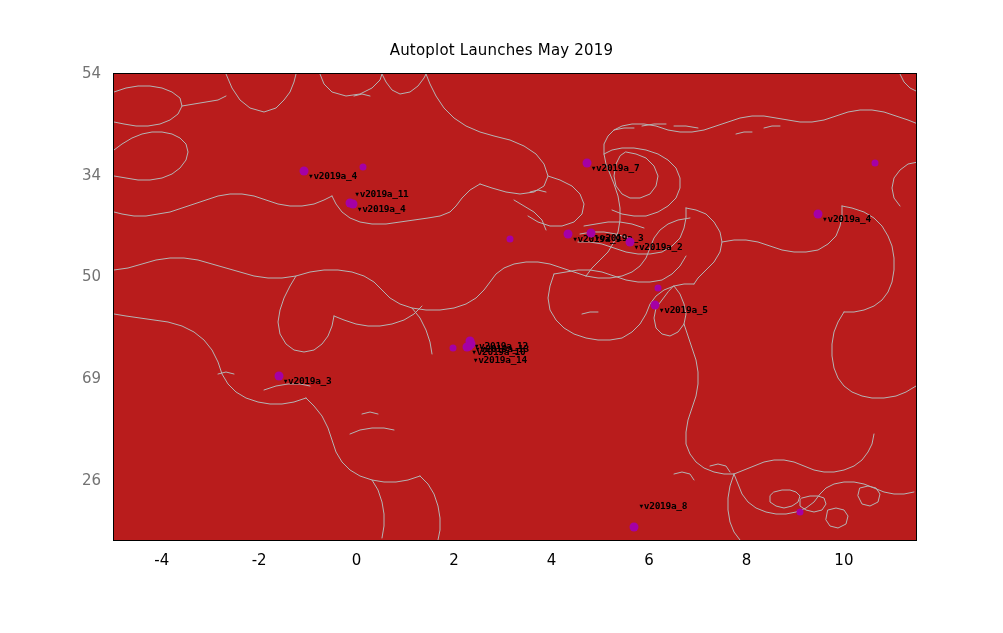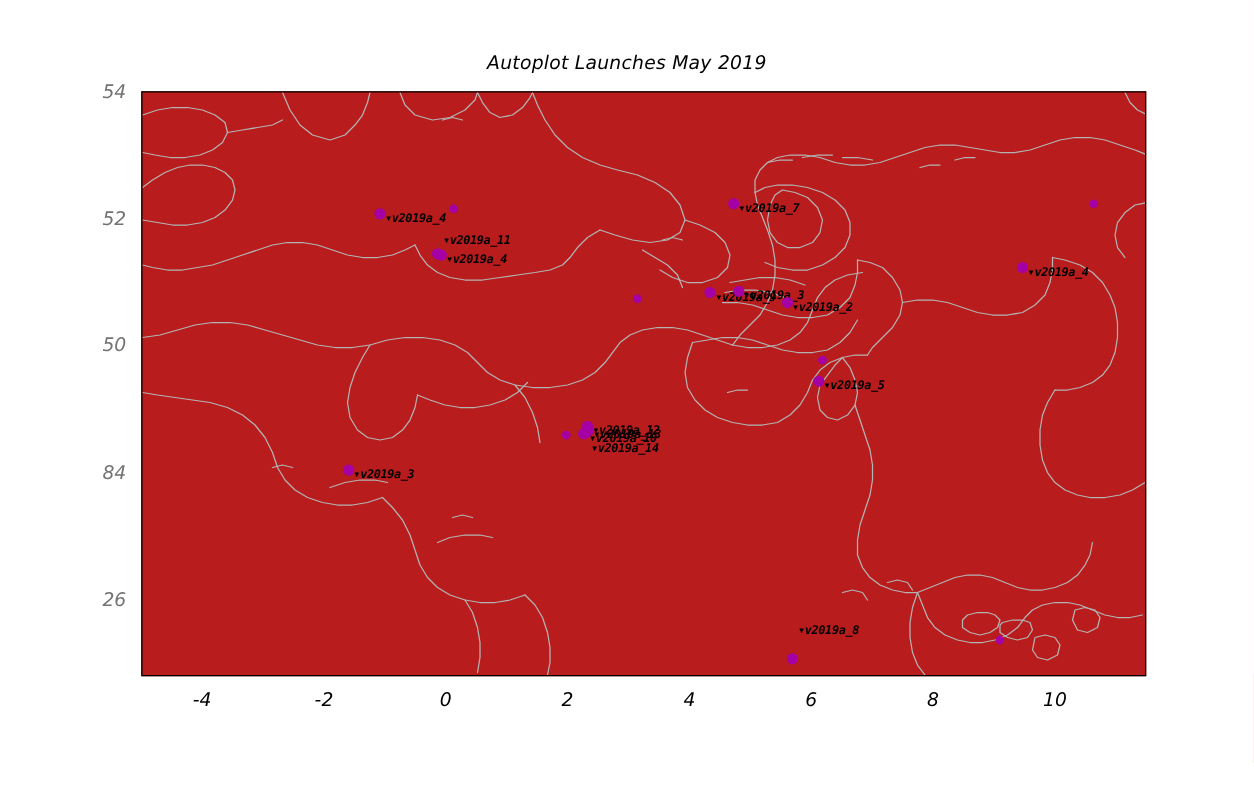--- a/index.html
+++ b/index.html
@@ -1,17 +1,17 @@
 <!DOCTYPE html>
 <html><head>
 <meta charset="utf-8">
 <style>
   html,body{margin:0;padding:0;background:#ffffff;}
   body{width:1003px;height:633px;font-family:"DejaVu Sans",sans-serif;overflow:hidden;position:relative;}
-  #root{position:absolute;left:0;top:0;width:1003px;height:540px;background:#ffffff;font-style:italic;}
+  #root{position:absolute;left:0;top:0;width:1003px;height:540px;background:#ffffff;}
 
   #title{
     position:absolute;left:0;top:41px;width:1003px;text-align:center;
     font-size:15px;color:#000;letter-spacing:.2px;
   }
 
   
   #plot{
     position:absolute;left:113px;top:73px;width:804px;height:468px;
     border:1.3px solid #000;box-sizing:border-box;background:#b91c1c;overflow:hidden;
@@ -217,23 +217,23 @@
       <div class="ptlabel" style="left: 708.109px; top: 143.891px;">▾v2019a_4</div>
       <div class="pt" title="" style="left: 761.12px; top: 88.513px; background: rgb(165, 0, 165);"></div>
       <div class="pt big" title="v2019a_8" style="left: 520.407px; top: 452.739px; background: rgb(165, 0, 165);"></div>
       <div class="ptlabel" style="left: 524.407px; top: 431px;">▾v2019a_8</div>
       <div class="pt" title="" style="left: 686.08px; top: 438.496px; background: rgb(165, 0, 165);"></div>
     </div>
 
   <div id="overlay"></div>
 
 <div class="ylab" style="top: 73px; right: 902px;">54</div>
-    <div class="ylab" style="top: 174.739px; right: 902px;">52</div>
+    <div class="ylab" style="top: 174.739px; right: 902px;">34</div>
     <div class="ylab" style="top: 276.478px; right: 902px;">50</div>
-    <div class="ylab" style="top: 378.217px; right: 902px;">84</div>
+    <div class="ylab" style="top: 378.217px; right: 902px;">69</div>
     <div class="ylab" style="top: 479.957px; right: 902px;">26</div>
     <div class="xlab" style="left: 161.727px; top: 551px;">-4</div>
     <div class="xlab" style="left: 259.182px; top: 551px;">-2</div>
     <div class="xlab" style="left: 356.636px; top: 551px;">0</div>
     <div class="xlab" style="left: 454.091px; top: 551px;">2</div>
     <div class="xlab" style="left: 551.545px; top: 551px;">4</div>
     <div class="xlab" style="left: 649px; top: 551px;">6</div>
     <div class="xlab" style="left: 746.455px; top: 551px;">8</div>
     <div class="xlab" style="left: 843.909px; top: 551px;">10</div>
   </div>

